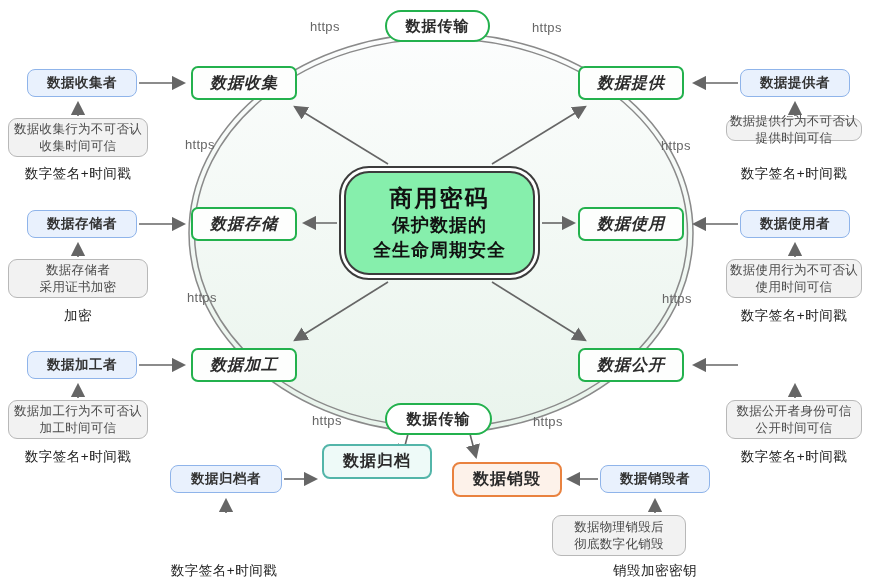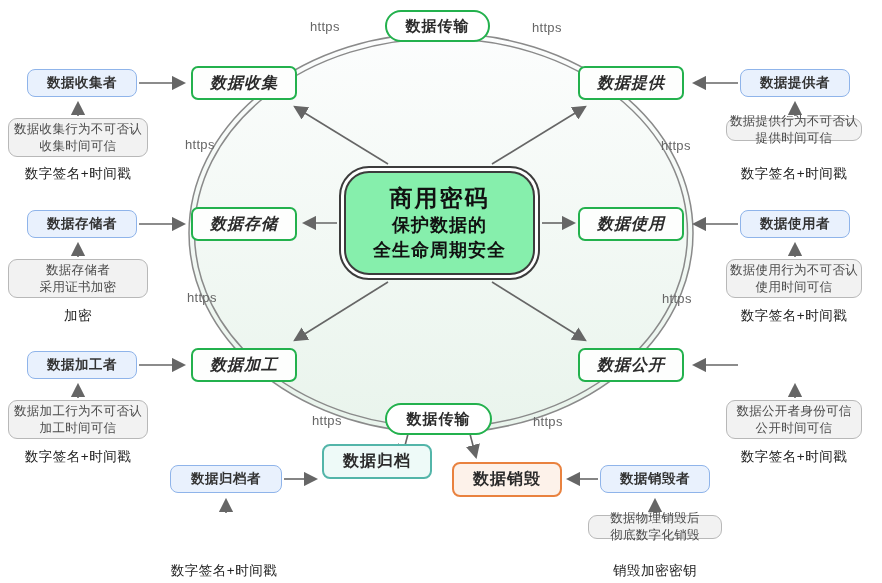--- a/index.html
+++ b/index.html
@@ -168,21 +168,21 @@
     <div>提供时间可信</div>
   </div>
   <div class="abs note" style="left:726px;top:259px;width:136px;height:39px;">
     <div>数据使用行为不可否认</div>
     <div>使用时间可信</div>
   </div>
   <div class="abs note" style="left:726px;top:400px;width:136px;height:39px;">
     <div>数据公开者身份可信</div>
     <div>公开时间可信</div>
   </div>
-  <div class="abs note" style="left:588px;top:515px;width:134px;height:24px;">
+  <div class="abs note" style="left:552px;top:515px;width:134px;height:41px;">
     <div>数据物理销毁后</div>
     <div>彻底数字化销毁</div>
   </div>
 
   <div class="abs measure" style="left:8px;top:165px;width:140px;">数字签名+时间戳</div>
   <div class="abs measure" style="left:8px;top:307px;width:140px;">加密</div>
   <div class="abs measure" style="left:8px;top:448px;width:140px;">数字签名+时间戳</div>
   <div class="abs measure" style="left:726px;top:165px;width:136px;">数字签名+时间戳</div>
   <div class="abs measure" style="left:726px;top:307px;width:136px;">数字签名+时间戳</div>
   <div class="abs measure" style="left:726px;top:448px;width:136px;">数字签名+时间戳</div>

